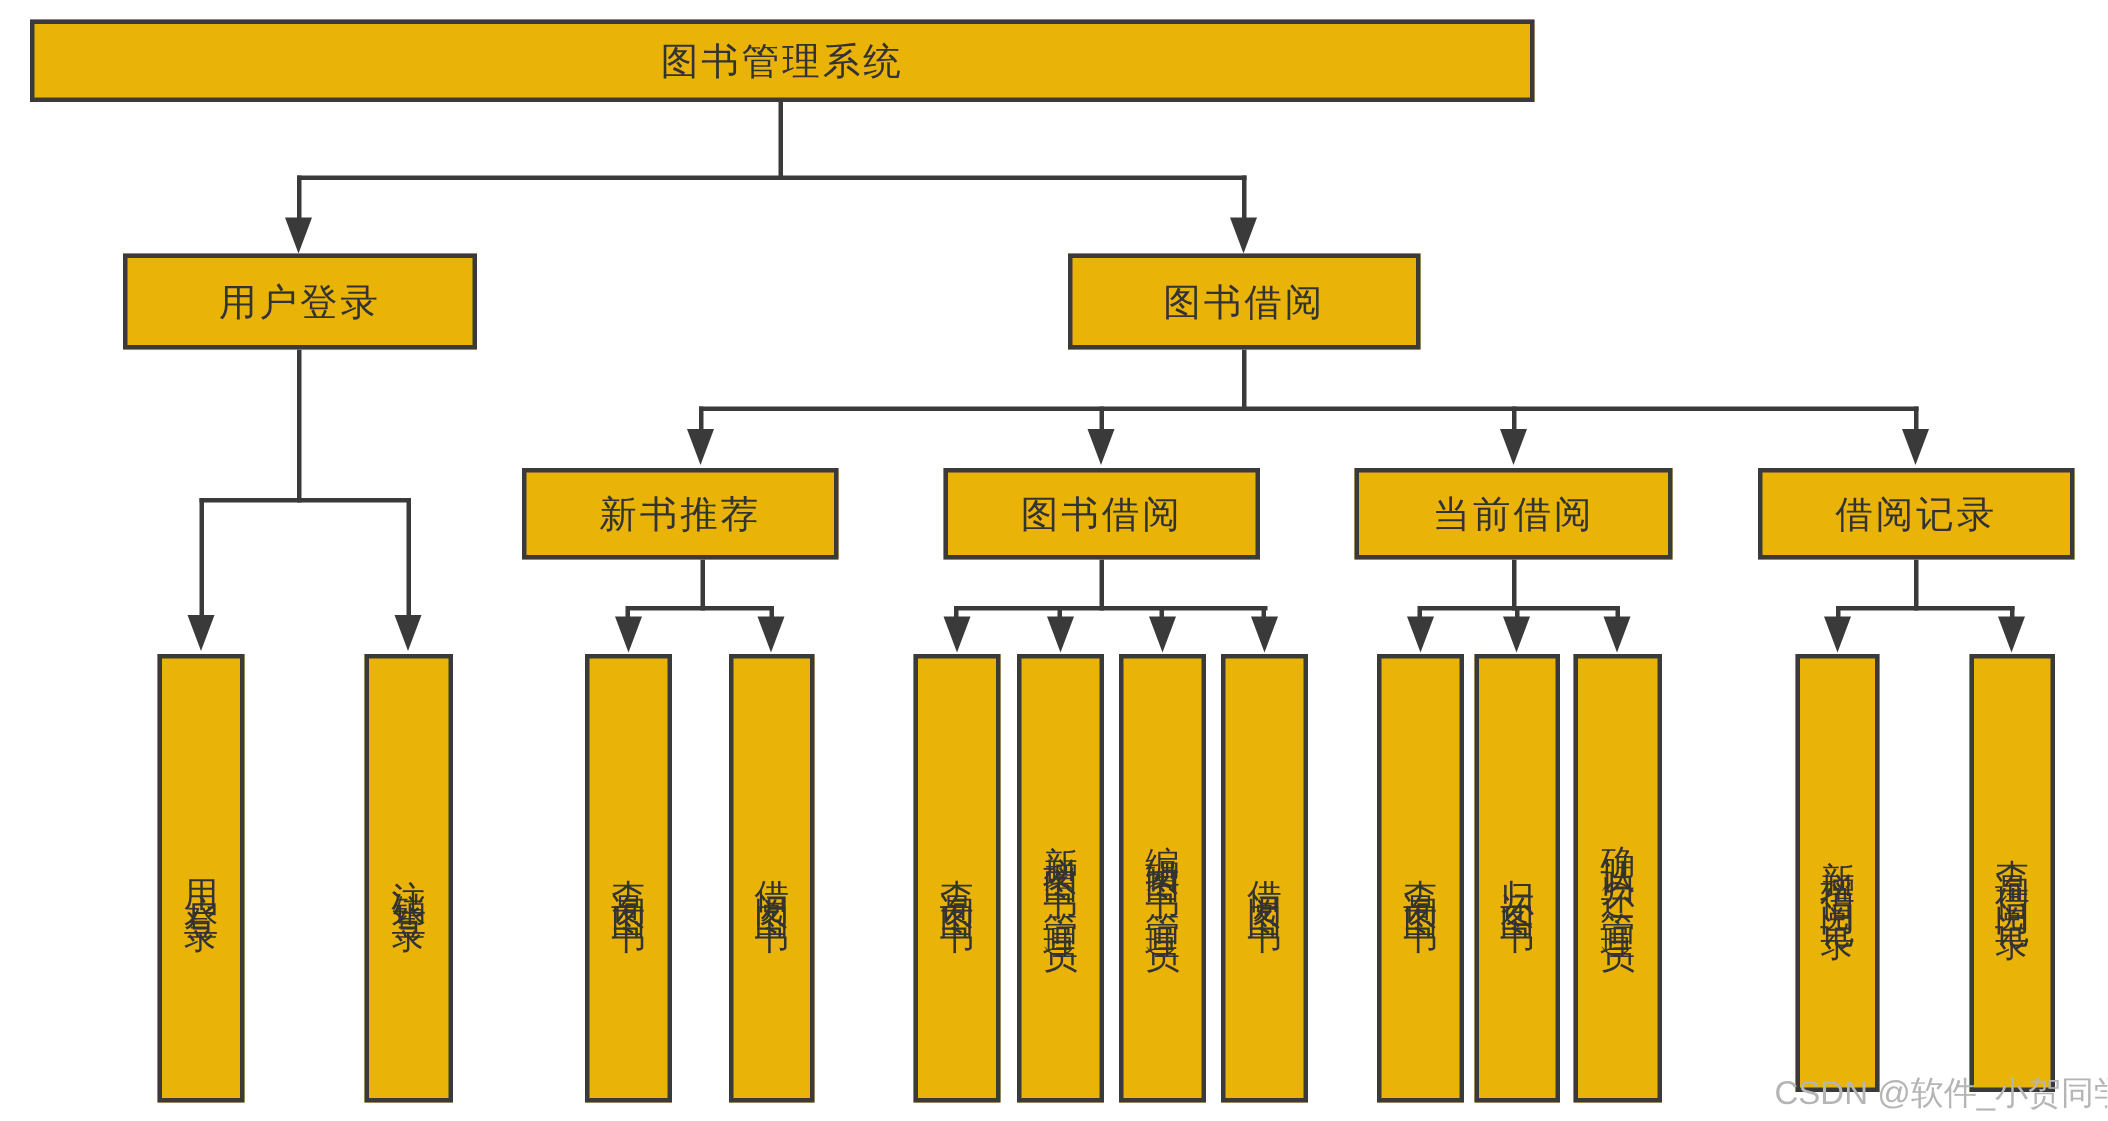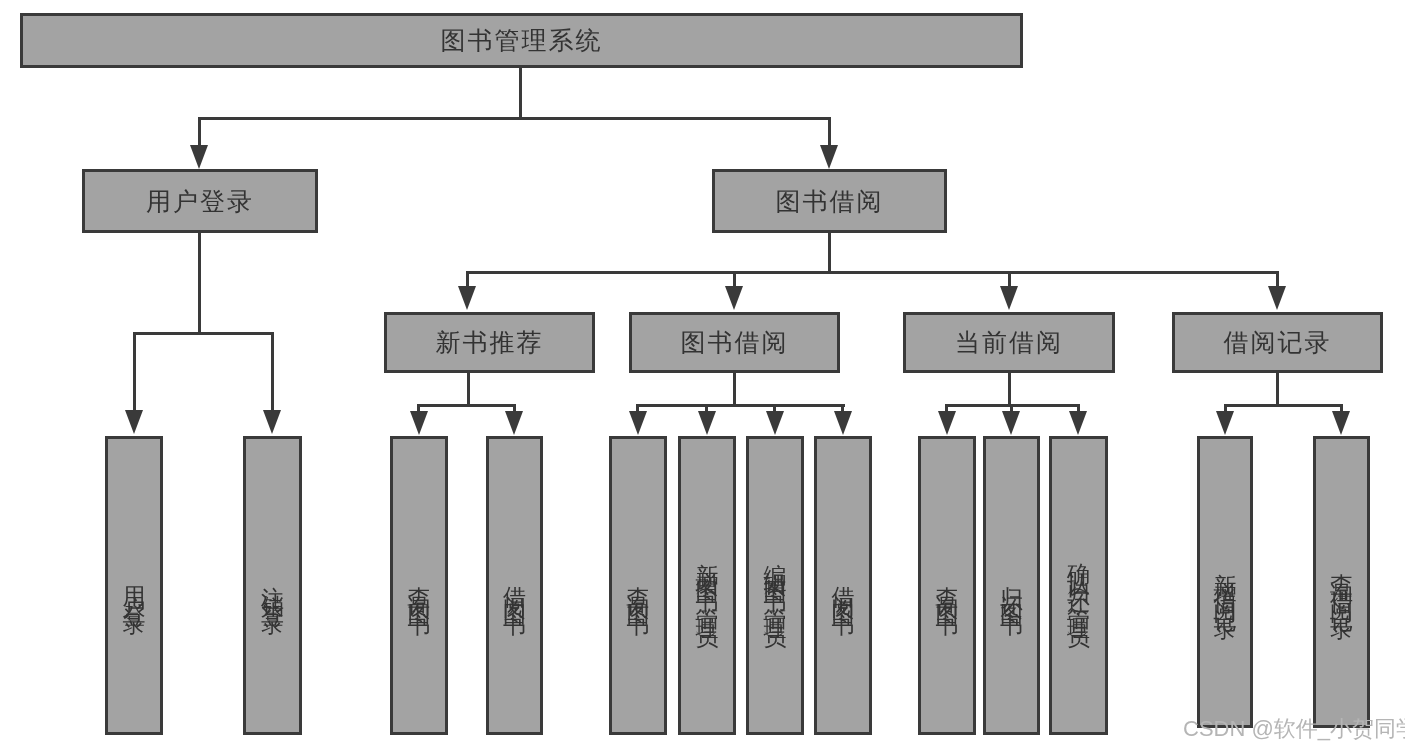--- a/index.html
+++ b/index.html
@@ -13,21 +13,21 @@
     position:relative;
     width:1405px;height:747px;
     background:var(--bg);
     overflow:hidden;
     font-family:"Liberation Sans","DejaVu Sans",sans-serif;
     color:var(--text);
   }
   .node{
     position:absolute;
     box-sizing:border-box;
-    background:#a3a3a3;
+    background:#eab308;
     border:3px solid var(--line);
     display:flex;
     align-items:center;
     justify-content:center;
     font-size:25px;
     letter-spacing:2px;
     white-space:nowrap;
     z-index:2;
   }
   .node.v{
@@ -88,21 +88,21 @@
   <div class="line" style="left:466px;top:271px;width:813px;height:3px"></div>
   <div class="line" style="left:466px;top:271px;width:3px;height:18px"></div>
   <div class="arrow" style="left:458px;top:286px"></div>
   <div class="line" style="left:733px;top:271px;width:3px;height:18px"></div>
   <div class="arrow" style="left:725px;top:286px"></div>
   <div class="line" style="left:1008px;top:271px;width:3px;height:18px"></div>
   <div class="arrow" style="left:1000px;top:286px"></div>
   <div class="line" style="left:1276px;top:271px;width:3px;height:18px"></div>
   <div class="arrow" style="left:1268px;top:286px"></div>
 
-  <div class="node" style="left:384px;top:312px;width:211px;height:61px">新书推荐</div>
+  <div class="node" style="left:348px;top:312px;width:211px;height:61px">新书推荐</div>
   <div class="node" style="left:903px;top:312px;width:212px;height:61px">当前借阅</div>
   <div class="node" style="left:629px;top:312px;width:211px;height:61px">图书借阅</div>
   <div class="node" style="left:1172px;top:312px;width:211px;height:61px">借阅记录</div>
 
   <div class="line" style="left:467px;top:373px;width:3px;height:34px"></div>
   <div class="line" style="left:418px;top:404px;width:98px;height:3px"></div>
   <div class="line" style="left:417px;top:404px;width:3px;height:14px"></div>
   <div class="arrow" style="left:410px;top:411px"></div>
   <div class="line" style="left:513px;top:404px;width:3px;height:14px"></div>
   <div class="arrow" style="left:505px;top:411px"></div>

